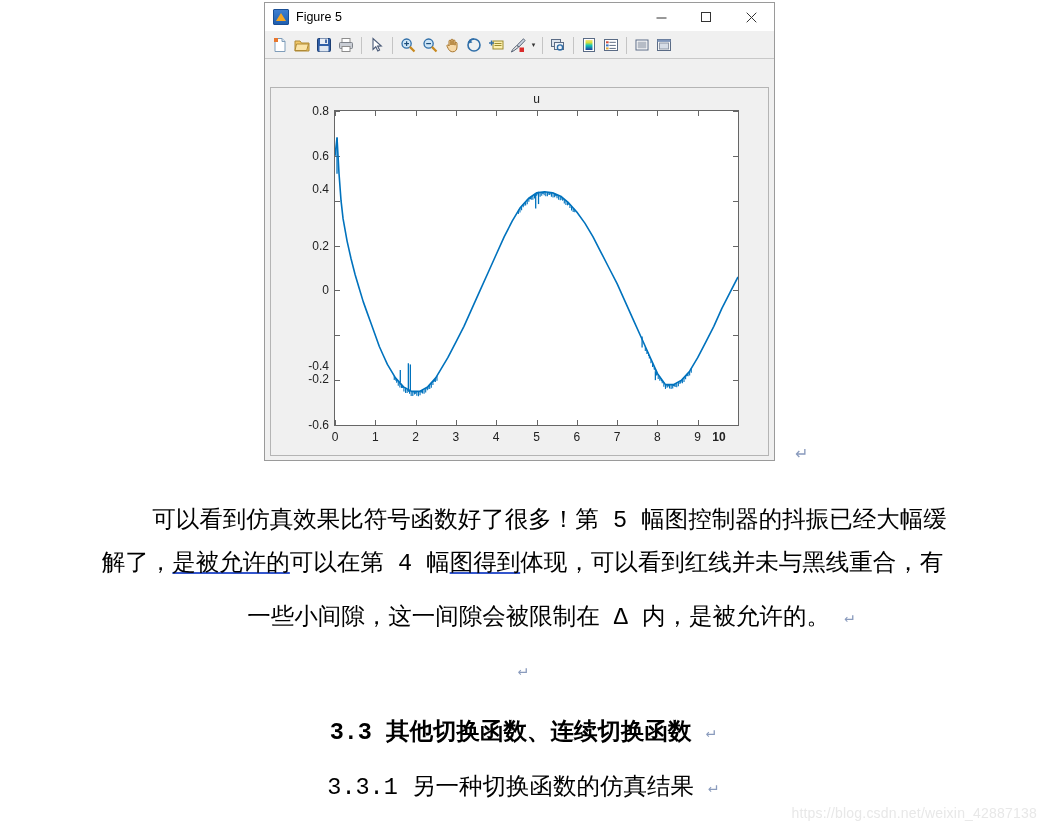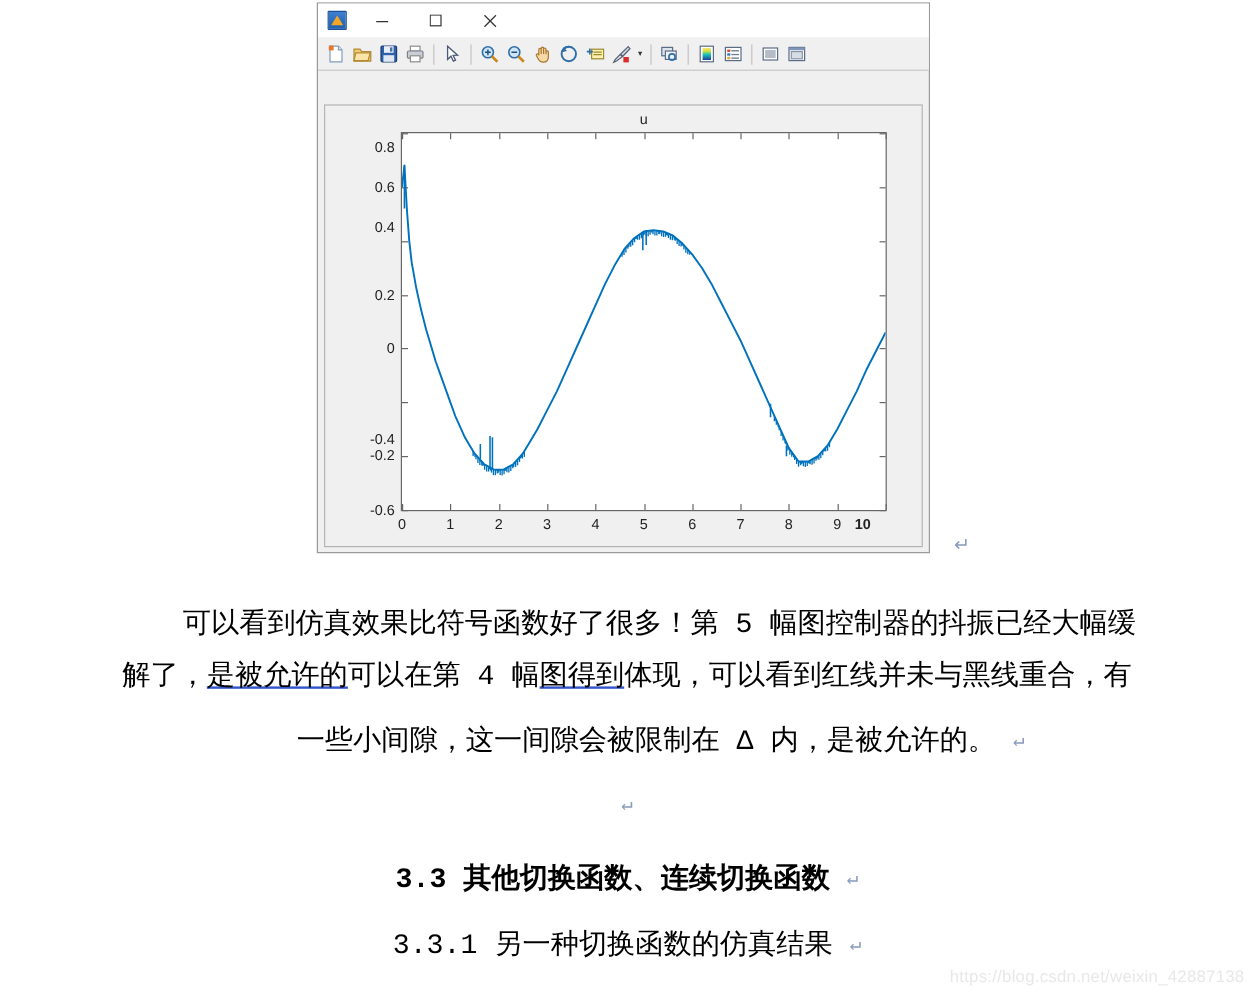--- a/index.html
+++ b/index.html
@@ -188,20 +188,21 @@
     letter-spacing: 0.2px;
   }
 </style>
 </head>
 <body>
 
 <div id="figure-window">
 
   <div class="titlebar">
     <div class="title-icon"></div>
+    <div class="title-text">Figure 5</div>
     <div class="win-btns">
       <div class="win-btn">
         <svg width="11" height="11" viewBox="0 0 11 11">
             <line x1="0.5" y1="6" x2="10.5" y2="6" stroke="#333" stroke-width="1"></line>
           </svg>
       </div>
       <div class="win-btn">
         <svg width="11" height="11" viewBox="0 0 11 11">
             <rect x="0.5" y="0.5" width="9" height="9" fill="none" stroke="#333" stroke-width="1"></rect>
           </svg>
@@ -364,21 +365,21 @@
           <div class="tick-mark" style="right: 0px; top: 179.429px; width: 5px; height: 1px;"></div>
           <div class="ytick-label" style="top: 134.571px;">0.2</div>
           <div class="tick-mark" style="left: 0px; top: 134.571px; width: 5px; height: 1px;"></div>
           <div class="tick-mark" style="right: 0px; top: 134.571px; width: 5px; height: 1px;"></div>
           <div class="ytick-label" style="top: 78px;">0.4</div>
           <div class="tick-mark" style="left: 0px; top: 89.7143px; width: 5px; height: 1px;"></div>
           <div class="tick-mark" style="right: 0px; top: 89.7143px; width: 5px; height: 1px;"></div>
           <div class="ytick-label" style="top: 44.8571px; text-align: right;">0.6</div>
           <div class="tick-mark" style="left: 0px; top: 44.8571px; width: 5px; height: 1px;"></div>
           <div class="tick-mark" style="right: 0px; top: 44.8571px; width: 5px; height: 1px;"></div>
-          <div class="ytick-label" style="top: 12px; text-align: right;">0.8</div>
+          <div class="ytick-label" style="top: 0px; text-align: right;">0.8</div>
           <div class="tick-mark" style="left: 0px; top: 0px; width: 5px; height: 1px;"></div>
           <div class="tick-mark" style="right: 0px; top: 0px; width: 5px; height: 1px;"></div>
           <div class="xtick-label" style="left: 0px;">0</div>
           <div class="tick-mark" style="left: 0px; bottom: 0px; width: 1px; height: 5px;"></div>
           <div class="tick-mark" style="left: 0px; top: 0px; width: 1px; height: 5px;"></div>
           <div class="xtick-label" style="left: 40.3px;">1</div>
           <div class="tick-mark" style="left: 40.3px; bottom: 0px; width: 1px; height: 5px;"></div>
           <div class="tick-mark" style="left: 40.3px; top: 0px; width: 1px; height: 5px;"></div>
           <div class="xtick-label" style="left: 80.6px;">2</div>
           <div class="tick-mark" style="left: 80.6px; bottom: 0px; width: 1px; height: 5px;"></div>

